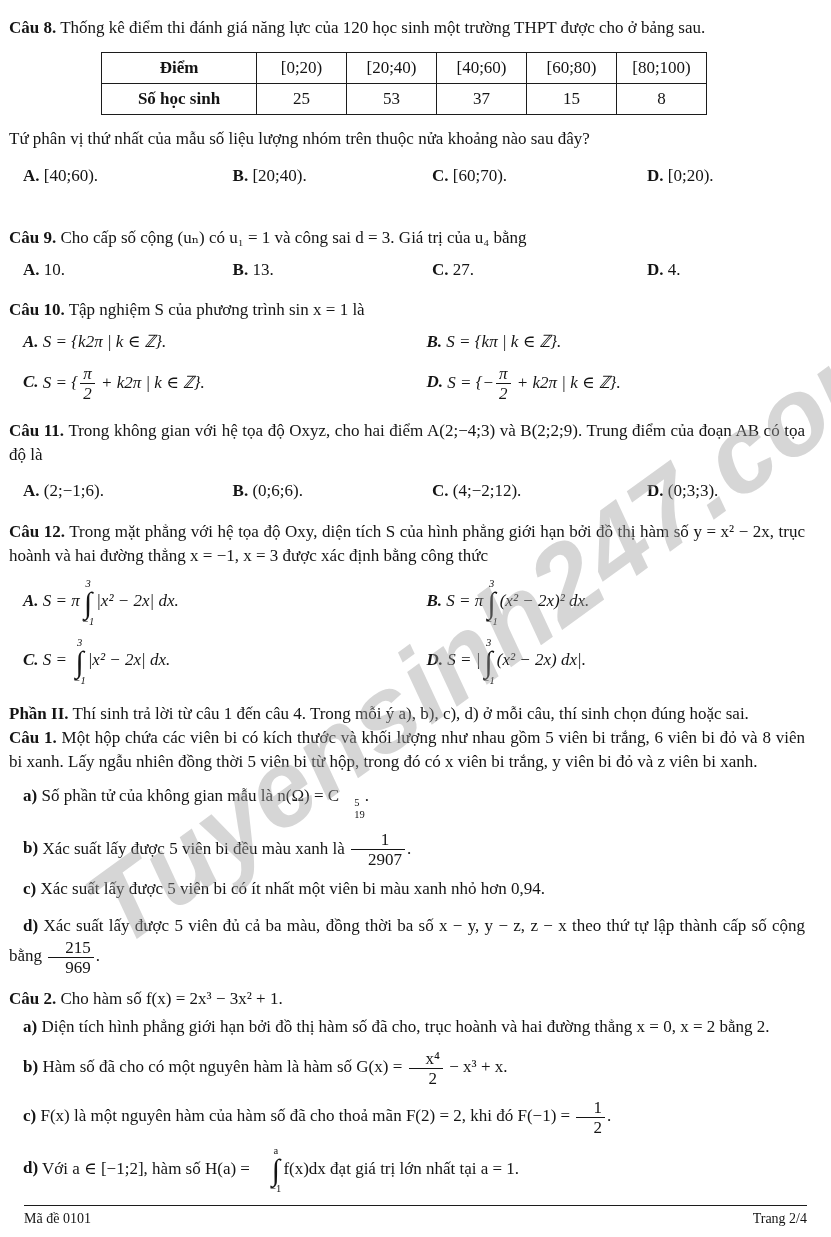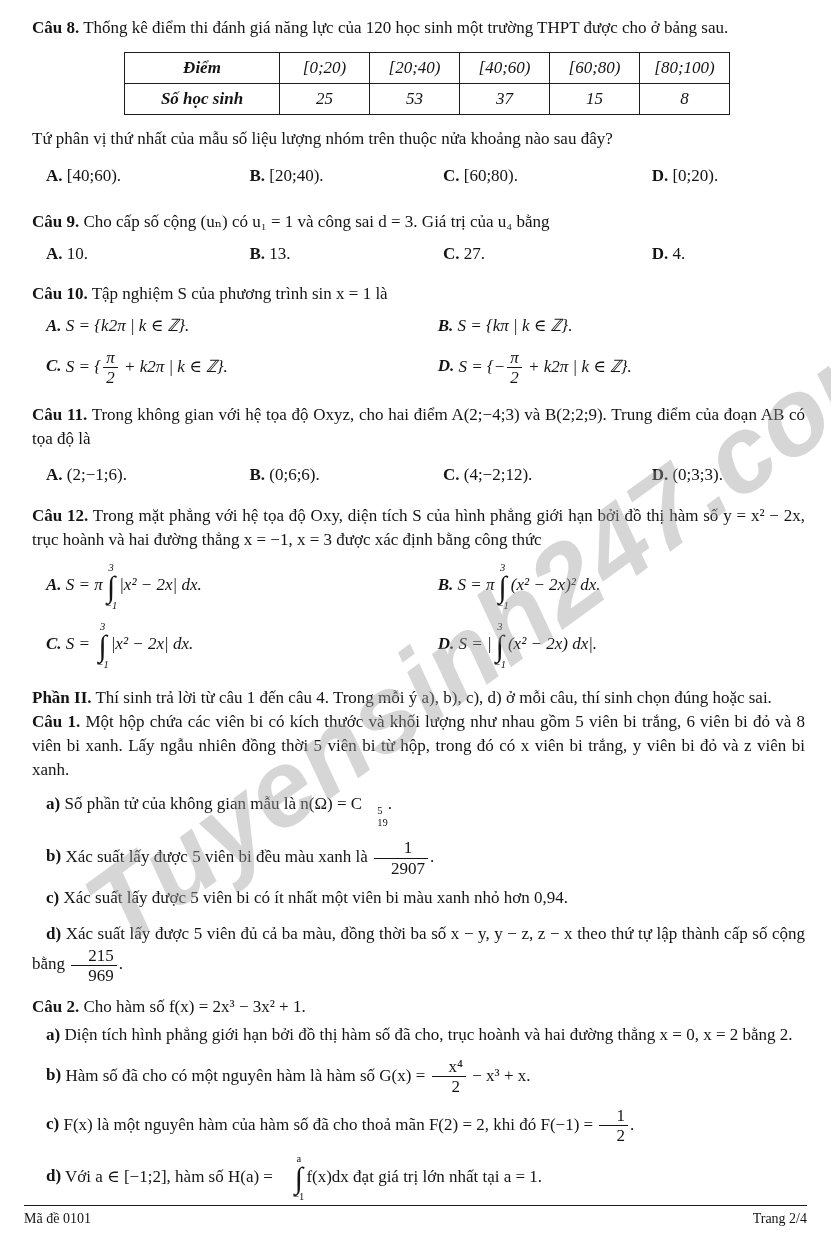--- a/index.html
+++ b/index.html
@@ -2,35 +2,35 @@
 <html><head>
 <meta charset="utf-8">
 <style>
   html,body { margin:0; padding:0; background:#e8e8e8; }
   .page {
     position:relative; width:831px; height:1237px; margin:0 auto;
     background:#ffffff; overflow:hidden;
     font-family:"Liberation Serif","DejaVu Serif",serif;
     font-size:17px; line-height:1.42; color:#141414;
   }
-  .content { position:relative; padding:12px 26px 0 32px; z-index:1; }
+  .content { position:relative; padding:12px 26px 0 9px; z-index:1; }
   p { margin:0; }
   b { font-weight:bold; }
   .just { text-align:justify; }
   .mt4{margin-top:4px}.mt6{margin-top:12px}.mt8{margin-top:8px}.mt10{margin-top:10px}
-  .mt12{margin-top:12px}.mt14{}.mt16{margin-top:16px}.mt22{margin-top:22px}
+  .mt12{margin-top:12px}.mt14{}.mt16{margin-top:16px}.mt22{margin-top:38px}
 
   
   .opts4 { display:grid; grid-template-columns:26.8% 25.5% 27.5% 20.2%; padding-left:14px; }
   .opts2 { display:grid; grid-template-columns:51.6% 48.4%; padding-left:14px; }
   .opt { white-space:nowrap; }
 
   
   .qtable { border-collapse:collapse; margin:12px 0 0 92px; text-align:center; }
-  .qtable td { border:1.5px solid #1c1c1c; padding:3px 2px;font-style:italic; }
+  .qtable td { border:1.5px solid #1c1c1c; padding:3px 2px; }
   .qtable .c0 { width:150px; font-weight:bold; }
   .qtable .c  { width:85px; }
 
   
   .item { text-indent:14px; }
 
   
   .frac { display:inline-flex; flex-direction:column; vertical-align:middle; text-align:center; line-height:1.12; margin:0 2px; }
   .frac .fn { border-bottom:1.4px solid #141414; padding:0 3px; }
   .frac .fd { padding:0 3px; }
@@ -84,21 +84,21 @@
             <td class="c">37</td>
             <td class="c">15</td>
             <td class="c">8</td>
           </tr>
         </tbody>
       </table>
       <p class="mt12">Tứ phân vị thứ nhất của mẫu số liệu lượng nhóm trên thuộc nửa khoảng nào sau đây?</p>
       <div class="opts4 mt6">
         <span class="opt"><b>A.</b> <span>[40;60).</span></span>
         <span class="opt"><b>B.</b> <span>[20;40).</span></span>
-        <span class="opt"><b>C.</b> <span>[60;80).</span></span>
+        <span class="opt"><b>C.</b> <span>[60;70).</span></span>
         <span class="opt"><b>D.</b> <span>[0;20).</span></span>
       </div>
     </section>
 
     <section>
       <p class="mt22"><b>Câu 9.</b> <span>Cho cấp số cộng (uₙ) có u₁ = 1 và công sai d = 3. Giá trị của u₄ bằng</span></p>
       <div class="opts4 mt8">
         <span class="opt"><b>A.</b> <span>10.</span></span>
         <span class="opt"><b>B.</b> <span>13.</span></span>
         <span class="opt"><b>C.</b> <span>27.</span></span>

